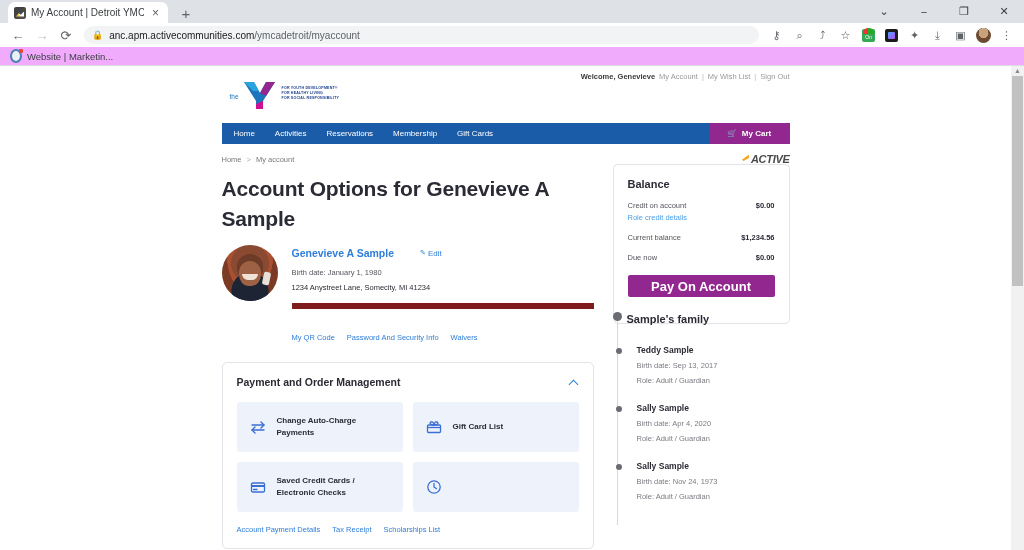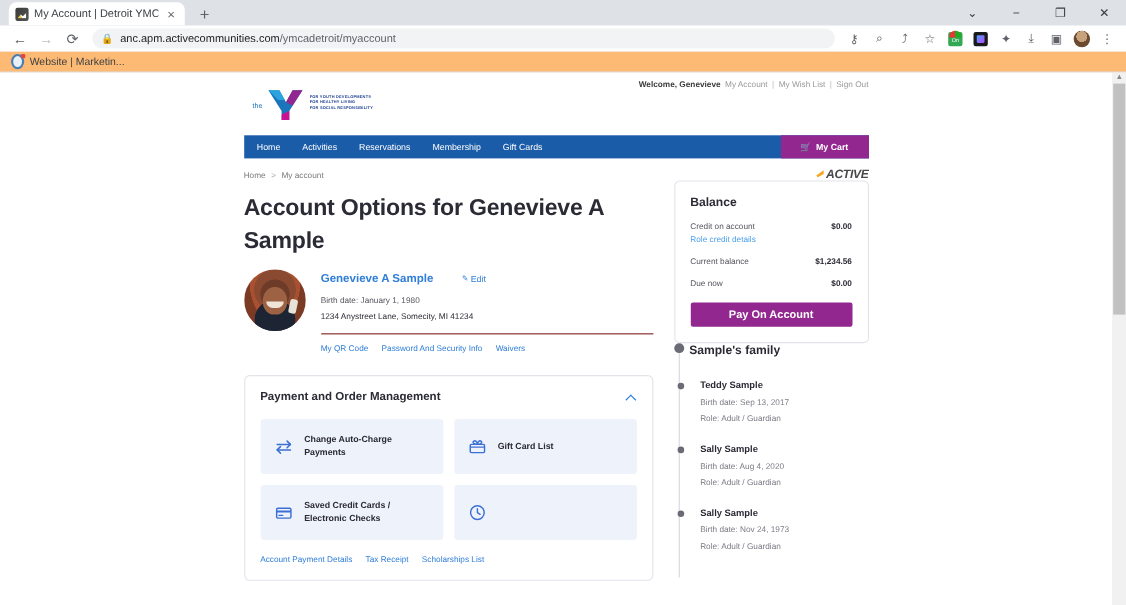--- a/index.html
+++ b/index.html
@@ -100,21 +100,21 @@
     content: ""; width: 7px; height: 7px; border-radius: 1px;
     background: linear-gradient(135deg,#4aa3ff,#b84aff);
   }
   .avatar-ico {
     width: 15px; height: 15px; border-radius: 50%;
     background: radial-gradient(circle at 50% 35%, #c8a27a 0 40%, #6b4a2f 41% 100%);
     overflow: hidden;
   }
 
   .bookmarks {
-    height: 19px; background: #fdba74;
+    height: 19px; background: #f0abfc;
     display: flex; align-items: center; padding: 0 10px; gap: 5px;
     border-bottom: 1px solid #dadce0;
   }
   .bm-ico {
     width: 12px; height: 12px; position: relative;
     display: flex; align-items: center; justify-content: center;
   }
   .bm-ico::before {
     content: ""; width: 10px; height: 10px; border-radius: 50%;
     border: 2px solid #4a7fb5; background: #e8f0f8;
@@ -249,21 +249,21 @@
   }
 
   .pinfo { flex: 1; padding-top: 2px; }
   .pname-row { display: flex; align-items: center; gap: 6px; }
   .pname { font-size: 10.5px; color: #2f7ed8; font-weight: bold; }
   .edit-link { font-size: 8px; color: #2f7ed8; display: flex; align-items: center; gap: 2px; margin-left: 20px; }
   .pencil { font-size: 7px; }
   .pmeta { font-size: 7.5px; color: #55555f; margin-top: 9px; }
   .pmeta.addr { margin-top: 6px; color: #2b2b36; }
   .plinks {
-    margin-top: 11px; padding-top: 8px; border-top: 1px solid #7f1d1d;
+    margin-top: 11px; padding-top: 24px; border-top: 6px solid #7f1d1d;
     display: flex; gap: 12px;
   }
   .plinks a { font-size: 7.5px; color: #2f7ed8; text-decoration: none; }
 
   
   .panel {
     width: 372px; margin-top: 20px;
     border: 1px solid #e2e4ea; border-radius: 5px;
     padding: 13px 14px 14px; background: #fff;
   }
@@ -285,34 +285,34 @@
   }
   .tile-ico { width: 16px; flex: 0 0 16px; display: flex; align-items: center; justify-content: center; color: #3b6fd4; }
   .tile-label { font-size: 8px; color: #2b2b36; font-weight: bold; line-height: 12px; }
   .panel-links { display: flex; gap: 12px; margin-top: 13px; }
   .panel-links a { font-size: 7.5px; color: #2f7ed8; text-decoration: none; }
 
   
   .balance {
     position: absolute; right: 0; top: 20px; width: 177px;
     border: 1px solid #e2e4ea; border-radius: 5px;
-    background: #fff; padding: 13px 14px 14px;
+    background: #fff; padding: 13px 14px 26px;
   }
   .bal-title { font-size: 11px; color: #2b2b36; font-weight: bold; }
   .bal-row {
     display: flex; justify-content: space-between; align-items: baseline;
     margin-top: 11px; font-size: 7.5px;
   }
   .bal-row .lbl { color: #55555f; }
   .bal-row .val { color: #2b2b36; font-weight: bold; }
   .bal-link { font-size: 7.5px; color: #4a9fe8; margin-top: 3px; display: block; text-decoration: none; }
   .pay-btn {
     margin-top: 13px; width: 100%; height: 22px;
     background: #92278f; color: #fff; border: none; border-radius: 2px;
-    font-size: 10px; font-weight: bold; font-family: inherit;
+    font-size: 13px; font-weight: bold; font-family: inherit;
   }
 
   
   .family {
     position: absolute; right: 0; top: 165px; width: 177px;
     padding-left: 14px;
   }
   .family::before {
     content: ""; position: absolute; left: 4px; top: 6px;
     width: 1px; height: 210px; background: #d8d8dc;
@@ -554,21 +554,21 @@
           </div>
           <div class="fam-item">
             <span class="dot"></span>
             <div class="fam-name">Teddy Sample</div>
             <div class="fam-meta">Birth date: Sep 13, 2017</div>
             <div class="fam-meta">Role: Adult / Guardian</div>
           </div>
           <div class="fam-item">
             <span class="dot"></span>
             <div class="fam-name">Sally Sample</div>
-            <div class="fam-meta">Birth date: Aug 4, 2020</div>
+            <div class="fam-meta">Birth date: Apr 4, 2020</div>
             <div class="fam-meta">Role: Adult / Guardian</div>
           </div>
           <div class="fam-item">
             <span class="dot"></span>
             <div class="fam-name">Sally Sample</div>
             <div class="fam-meta">Birth date: Nov 24, 1973</div>
             <div class="fam-meta">Role: Adult / Guardian</div>
           </div>
         </div>
 

